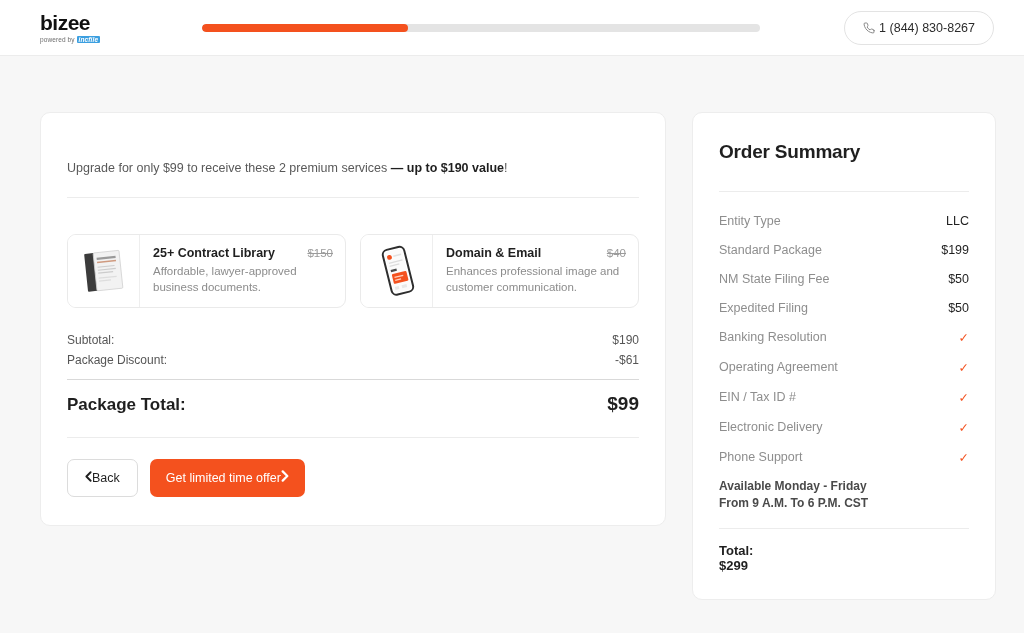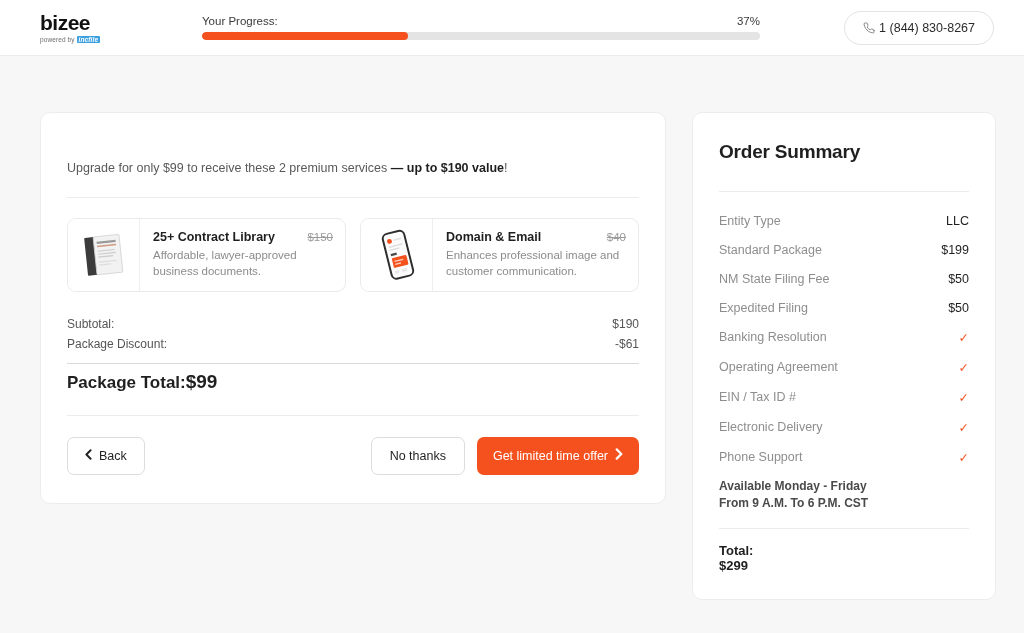--- a/index.html
+++ b/index.html
@@ -133,21 +133,21 @@
 
   .rule {
     height: 1px;
     background: #ececec;
     margin: 22px 0 0 0;
   }
 
   .offers {
     display: flex;
     gap: 14px;
-    margin-top: 20px;
+    margin-top: 36px;
   }
   .offer {
     flex: 1;
     border: 1px solid #eaeaea;
     border-radius: 9px;
     display: flex;
     align-items: stretch;
     overflow: hidden;
     min-height: 64px;
     cursor: pointer;
@@ -194,41 +194,41 @@
   .tot-row {
     display: flex;
     justify-content: space-between;
     font-size: 12px;
     color: #555555;
     padding: 3px 0;
   }
   .tot-rule { height: 1px; background: #d9d9d9; margin: 9px 0 0 0; }
   .grand-row {
     display: flex;
+    justify-content: space-between;
     align-items: baseline;
-    margin-top: 7px;
+    margin-top: 13px;
   }
   .grand-label { font-size: 17px; font-weight: bold; color: #1f1f1f; }
   .grand-value { font-size: 19px; font-weight: bold; color: #1f1f1f; }
 
   .rule-bottom { height: 1px; background: #ececec; margin: 22px 0 0 0; }
 
   
   .actions {
     display: flex;
     align-items: center;
     margin-top: 21px;
   }
   .btn {
     border-radius: 7px;
     font-size: 12.5px;
     display: inline-flex;
     align-items: center;
     justify-content: center;
-    gap: 7px;
     cursor: pointer;
     height: 38px;
     font-family: "Liberation Sans", sans-serif;
   }
   .btn-back {
     border: 1px solid #dcdcdc;
     background: #ffffff;
     color: #1f1f1f;
     padding: 0 17px;
   }
@@ -297,24 +297,20 @@
 
   <div class="logo-block">
     <div class="logo-word">bizee</div>
     <div class="logo-sub">
       <span>powered by</span>
       <span class="logo-sub-brand">incfile</span>
     </div>
   </div>
 
   <div class="progress-wrap">
-    <div class="progress-top">
-      <span>Your Progress:</span>
-      <span class="progress-pct">37%</span>
-    </div>
     <div class="progress-track">
       <div class="progress-fill" id="progressFill" style="width: 37%;"></div>
     </div>
   </div>
 
   <div class="phone-pill">
     <span>
       <svg width="12" height="12" viewBox="0 0 24 24" fill="none" stroke="#8a8a8a" stroke-width="2" stroke-linecap="round" stroke-linejoin="round">
         <path d="M22 16.92v3a2 2 0 0 1-2.18 2 19.79 19.79 0 0 1-8.63-3.07 19.5 19.5 0 0 1-6-6 19.79 19.79 0 0 1-3.07-8.67A2 2 0 0 1 4.11 2h3a2 2 0 0 1 2 1.72c.127.96.36 1.9.7 2.81a2 2 0 0 1-.45 2.11L8.09 9.91a16 16 0 0 0 6 6l1.27-1.27a2 2 0 0 1 2.11-.45c.91.34 1.85.573 2.81.7A2 2 0 0 1 22 16.92z"></path>
       </svg>
@@ -413,23 +409,20 @@
     <div class="actions">
       <button class="btn btn-back">
         <span class="chev">
           <svg width="7" height="11" viewBox="0 0 8 13" fill="none" stroke="#1f1f1f" stroke-width="2.2" stroke-linecap="round" stroke-linejoin="round">
             <polyline points="6.5,1.5 1.5,6.5 6.5,11.5"></polyline>
           </svg>
         </span>
         <span>Back</span>
       </button>
 
-      <button class="btn btn-nothanks">
-        <span>No thanks</span>
-      </button>
 
       <button class="btn btn-cta">
         <span>Get limited time offer</span>
         <span class="chev">
           <svg width="8" height="12" viewBox="0 0 8 13" fill="none" stroke="#ffffff" stroke-width="2.4" stroke-linecap="round" stroke-linejoin="round">
             <polyline points="1.5,1.5 6.5,6.5 1.5,11.5"></polyline>
           </svg>
         </span>
       </button>
     </div>

